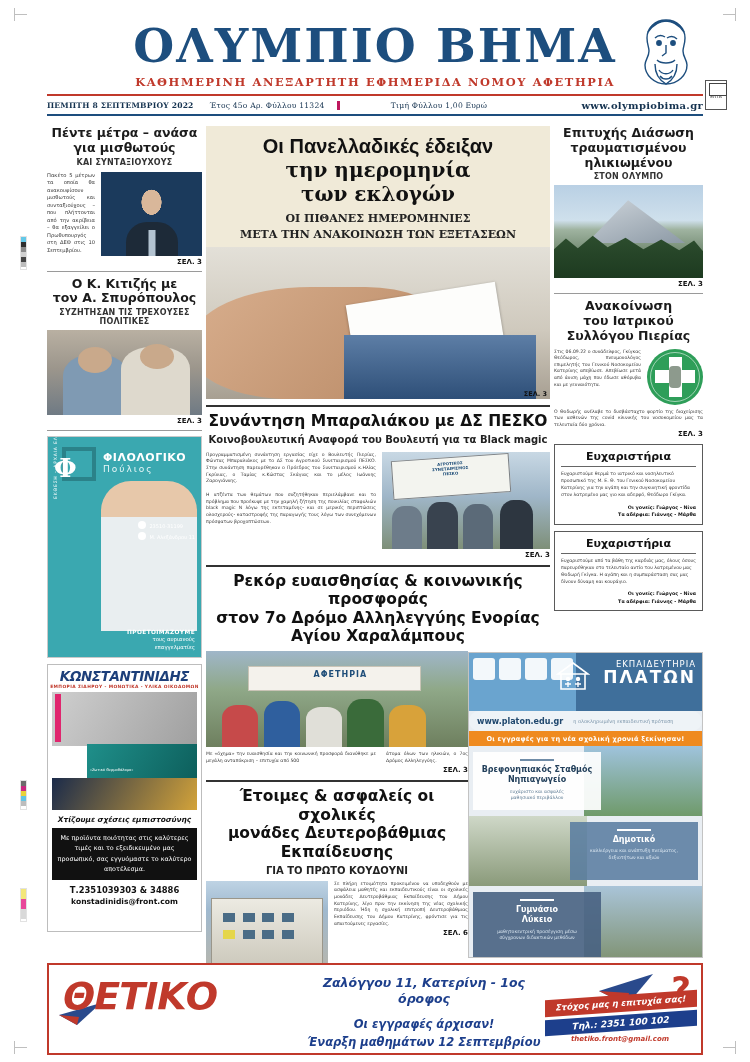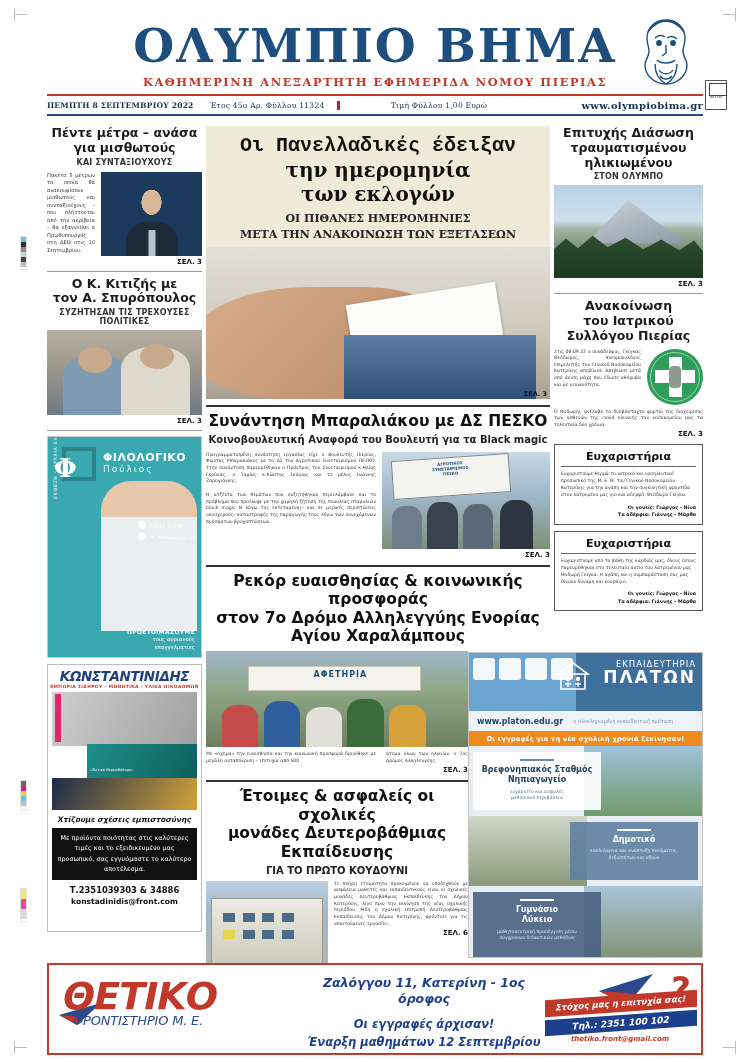--- a/index.html
+++ b/index.html
@@ -293,21 +293,21 @@
           <circle cx="38" cy="27" r="2.2" fill="#1d4e7e"></circle>
           <path d="M31 29v8l-4 3"></path>
           <path d="M22 44c4 4 14 4 18 0"></path>
           <path d="M20 48c0 9 4 16 11 20 7-4 11-11 11-20"></path>
           <path d="M24 54c3 5 11 5 14 0M25 60c3 4 9 4 12 0"></path>
           <path d="M13 16c5-7 12-11 18-11s13 4 18 11"></path>
           <path d="M16 11c4-4 10-6 15-6s11 2 15 6"></path>
         </g>
       </svg>
     </div>
-    <div class="sub-title">ΚΑΘΗΜΕΡΙΝΗ ΑΝΕΞΑΡΤΗΤΗ ΕΦΗΜΕΡΙΔΑ ΝΟΜΟΥ ΠΙΕΡΙΑΣ</div>
+    <div class="sub-title">ΚΑΘΗΜΕΡΙΝΗ ΑΝΕΞΑΡΤΗΤΗ ΕΦΗΜΕΡΙΔΑ ΝΟΜΟΥ ΑΦΕΤΗΡΙΑ</div>
     <div class="rule-red"></div>
     <div class="masthead-info">
       <div class="mi-date">ΠΕΜΠΤΗ 8 ΣΕΠΤΕΜΒΡΙΟΥ 2022</div>
       <div class="mi-issue">Έτος 45ο Αρ. Φύλλου 11324</div>
       <div class="mi-price">Τιμή Φύλλου 1,00 Ευρώ</div>
       <div class="mi-web">www.olympiobima.gr</div>
     </div>
     <div class="rule-blue"></div>
     <div class="elta">ΕΛΤΑ</div>
   </div>
@@ -376,21 +376,21 @@
       <div class="kblack">Με προϊόντα ποιότητας στις καλύτερες τιμές και το εξειδικευμένο μας προσωπικό, σας εγγυόμαστε το καλύτερο αποτέλεσμα.</div>
       <div class="kphone">Τ.2351039303 &amp; 34886</div>
       <div class="kmail">konstadinidis@front.com</div>
     </div>
   </div>
 
   <div class="col-mid">
 
     <div>
       <div style="background:#f0ead8; padding:8px 6px 6px;">
-        <div class="hl-mid" style="font-family:Liberation Mono, monospace; font-size:20px;text-align:center;">Οι Πανελλαδικές έδειξαν</div>
+        <div class="hl-mid" style="font-family:Liberation Sans, sans-serif; font-size:20px;text-align:center;">Οι Πανελλαδικές έδειξαν</div>
         <div class="hl-mid" style="font-family:'DejaVu Serif','Liberation Serif',serif; font-size:20px;">την ημερομηνία</div>
         <div class="hl-mid" style="font-family:'DejaVu Serif','Liberation Serif',serif; font-size:20px;">των εκλογών</div>
         <div class="hl-mid-sub" style="font-family:'DejaVu Serif','Liberation Serif',serif; font-size:11px; margin-top:6px;">ΟΙ ΠΙΘΑΝΕΣ ΗΜΕΡΟΜΗΝΙΕΣ</div>
         <div class="hl-mid-sub" style="font-family:'DejaVu Serif','Liberation Serif',serif; font-size:11px;">ΜΕΤΑ ΤΗΝ ΑΝΑΚΟΙΝΩΣΗ ΤΩΝ ΕΞΕΤΑΣΕΩΝ</div>
       </div>
       <div class="photo ph-ballot" style="height:152px;">
         <div class="hand"></div>
           <div class="slip"></div>
           <div class="box"></div>
         <div class="ph-cap">ΣΕΛ. 3</div>
@@ -593,21 +593,20 @@
 
   </div>
 
   <div class="banner">
     <svg class="bn-plane" viewBox="0 0 46 26">
       <path d="M2 14 L44 2 L20 24 Z" fill="#2a4a8c"></path>
       <path d="M2 14 L20 24 L22 16 Z" fill="#c0392b"></path>
     </svg>
     <div class="bn-logo">
       <div class="big">ΘΕΤΙΚΟ</div>
-      <div class="small">ΦΡΟΝΤΙΣΤΗΡΙΟ Μ. Ε.</div>
     </div>
     <div class="bn-mid">
       <div class="m2">Ζαλόγγου 11, Κατερίνη - 1ος όροφος</div>
       <div class="m3">Οι εγγραφές άρχισαν!</div>
       <div class="m3" style="margin-top:2px;">Έναρξη μαθημάτων 12 Σεπτεμβρίου</div>
     </div>
     <div class="bn-right">
       <svg viewBox="0 0 60 36" style="position:absolute; right:40px; top:-2px; width:60px; height:36px;">
         <path d="M2 20 L56 3 L30 34 Z" fill="#2a4a8c"></path>
         <path d="M2 20 L30 34 L32 22 Z" fill="#c0392b"></path>

